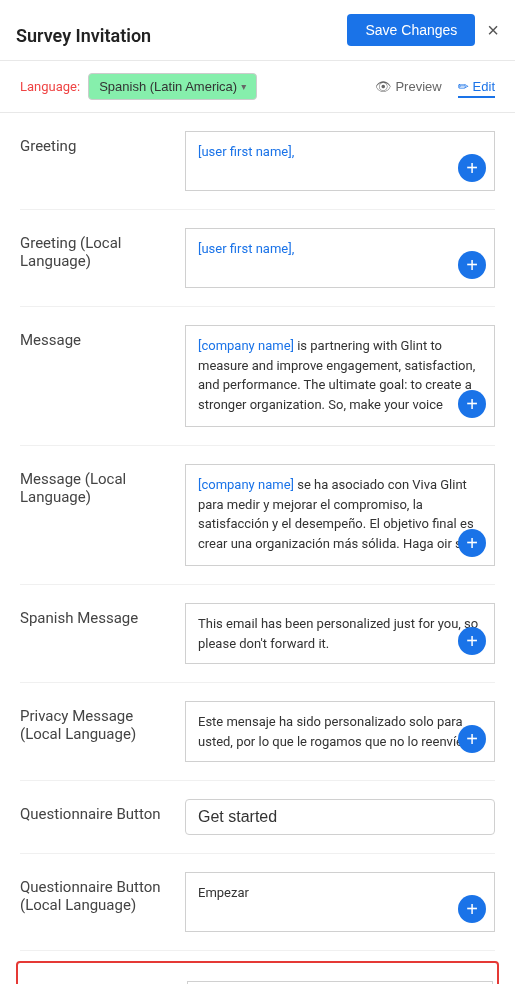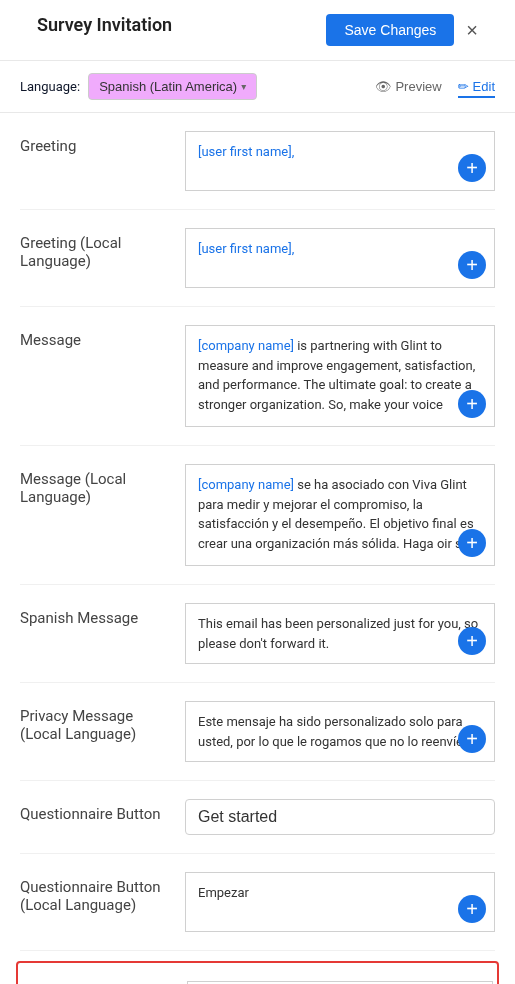--- a/index.html
+++ b/index.html
@@ -7,23 +7,23 @@
       font-family: -apple-system, BlinkMacSystemFont, 'Segoe UI', Roboto, sans-serif;
       background: #fff;
       width: 515px;
       min-height: 984px;
       color: #333;
       font-size: 14px;
     }
 
     .header {
       display: flex;
-      align-items: flex-start;
+      align-items: flex-end;
       justify-content: space-between;
-      padding: 14px 37px;
+      padding: 14px 16px;
       border-bottom: 1px solid #e8e8e8;
     }
 
     .header-title {
       font-size: 18px;
       font-weight: 600;
       color: #222;
     }
 
     .header-actions {
@@ -62,30 +62,30 @@
     }
 
     .language-section {
       display: flex;
       align-items: center;
       gap: 8px;
     }
 
     .language-label {
       font-size: 13px;
-      color: #0f172a;
+      color: #ef4444;
     }
 
     .language-select {
       border: 1px solid #ccc;
       border-radius: 4px;
       padding: 5px 10px;
       font-size: 13px;
       color: #333;
-      background: #f0abfc;
+      background: #86efac;
       cursor: pointer;
       display: flex;
       align-items: center;
       gap: 4px;
     }
 
     .language-select .chevron {
       font-size: 10px;
       color: #666;
     }

